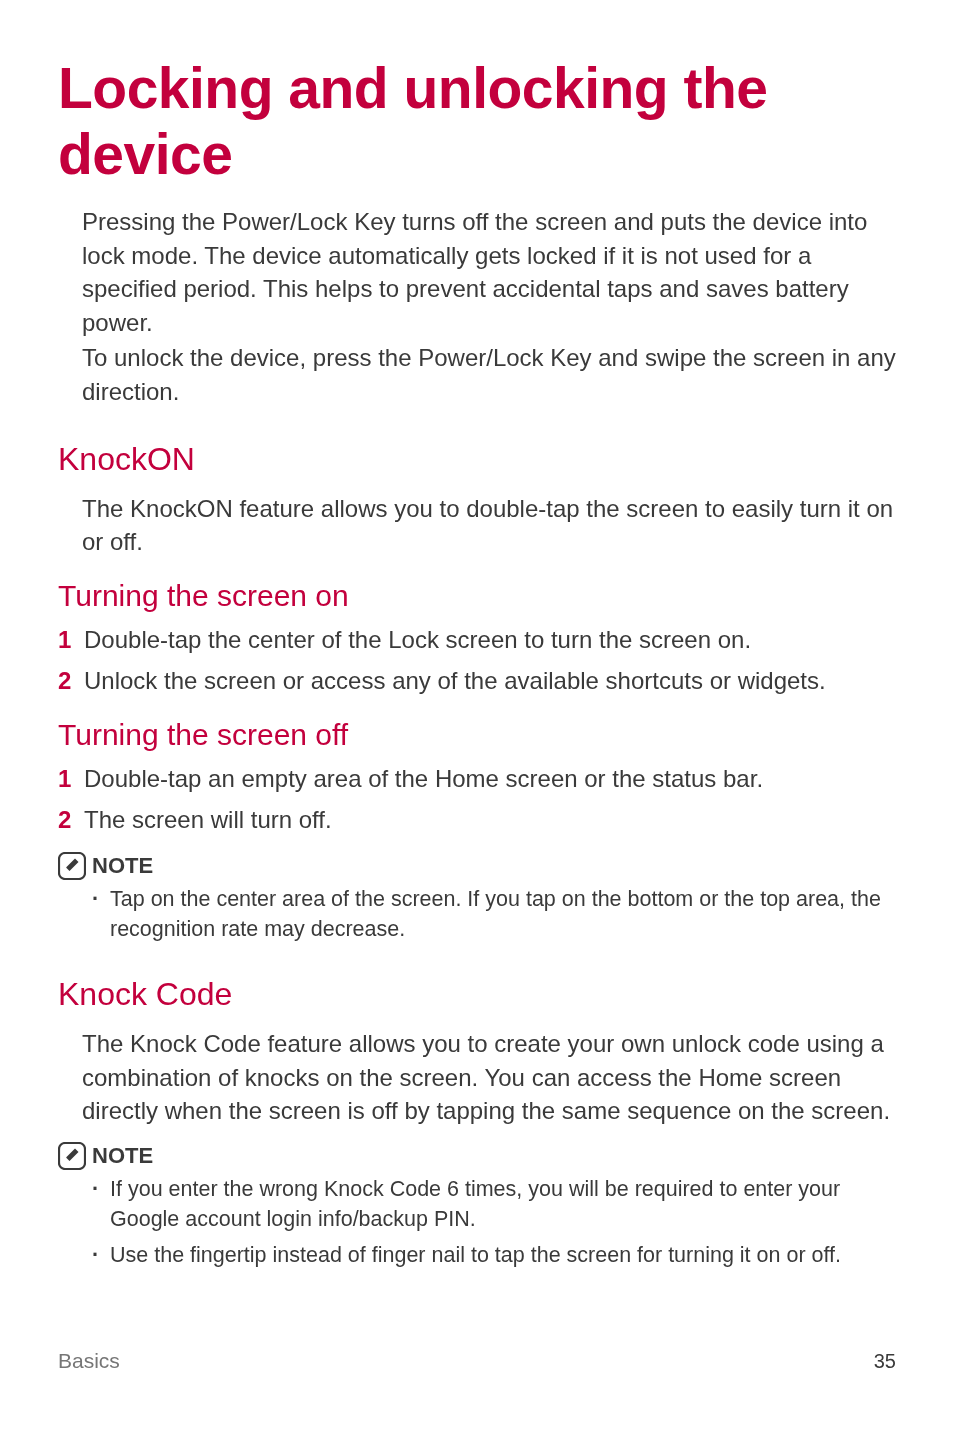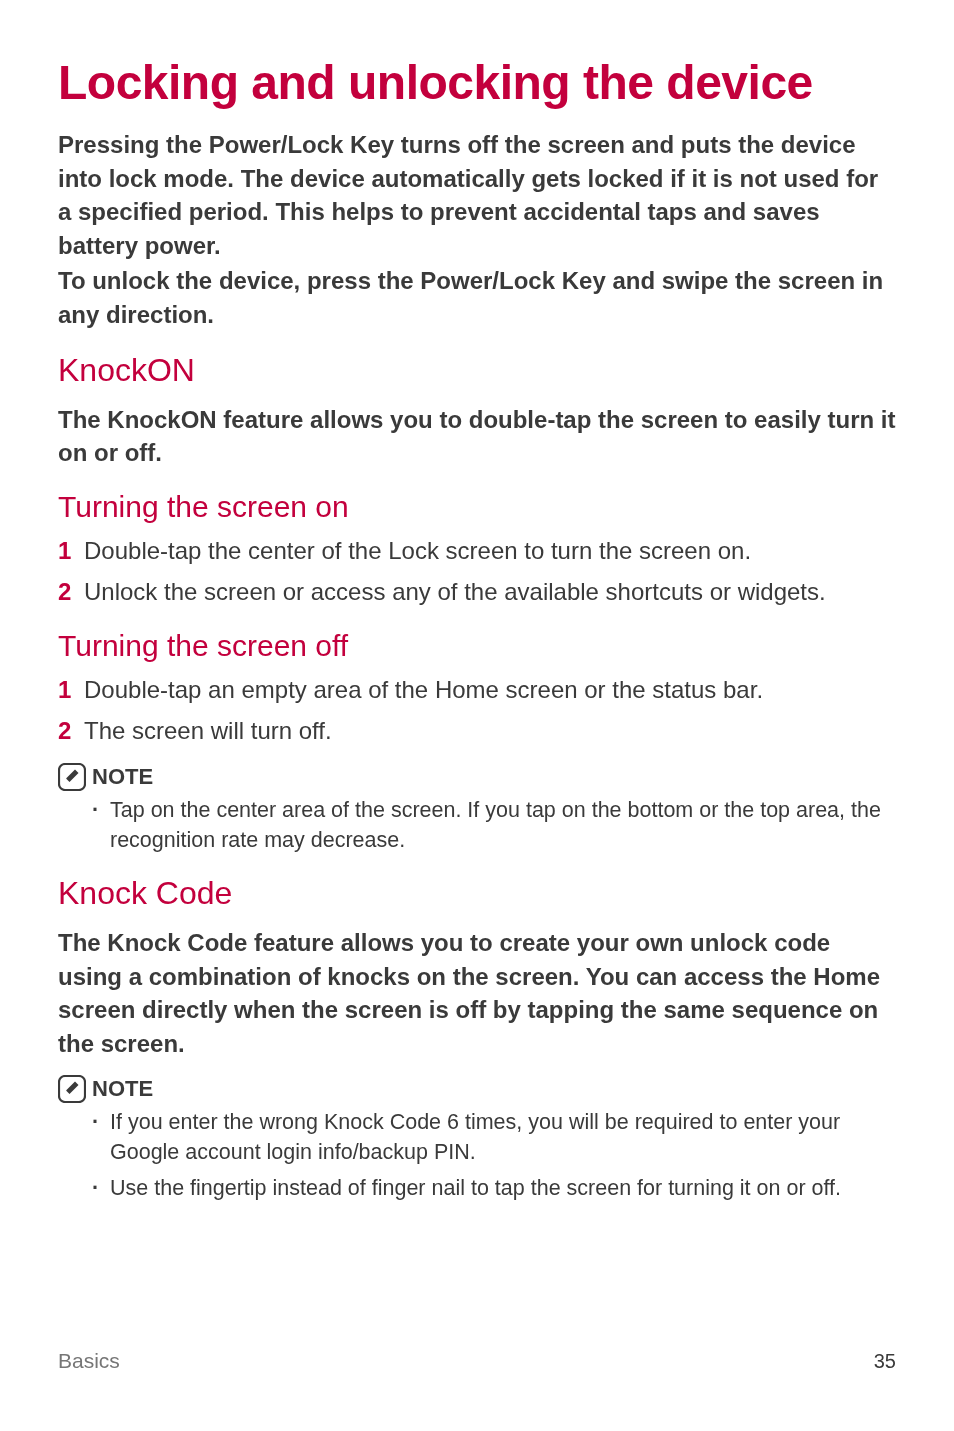--- a/index.html
+++ b/index.html
@@ -11,40 +11,41 @@
       font-family: -apple-system, BlinkMacSystemFont, "Segoe UI", Arial, sans-serif;
       width: 954px;
       height: 1431px;
       padding: 55px 58px 30px 58px;
       background: #ffffff;
       color: #3a3a3a;
       position: relative;
     }
     .main-title {
       color: #c3003d;
-      font-size: 48px;
+      font-size: 57px;
       font-weight: 700;
       margin-bottom: 18px;
       letter-spacing: -0.5px;
     }
     .body-text {
       font-size: 24px;
       line-height: 1.4;
       color: #3a3a3a;
       margin-bottom: 2px;
-      font-weight: 700;
+      font-weight: 400;
+      margin-left: 24px;
     }
     .body-text + .body-text {
       margin-top: 0;
     }
     .section-heading {
       color: #c3003d;
       font-size: 32px;
       font-weight: 500;
-      margin-top: 20px;
+      margin-top: 32px;
       margin-bottom: 14px;
     }
     .sub-heading {
       color: #c3003d;
       font-size: 30px;
       font-weight: 500;
       margin-top: 20px;
       margin-bottom: 10px;
     }
     .numbered-item {

